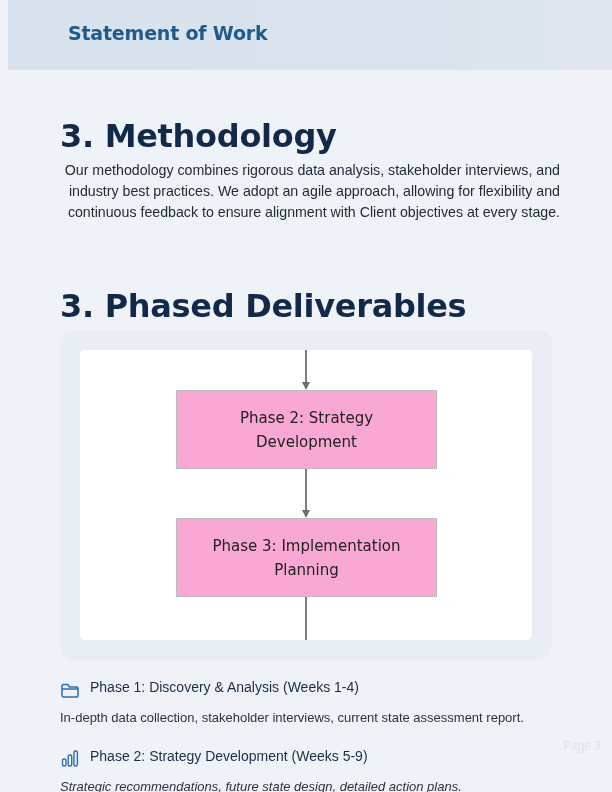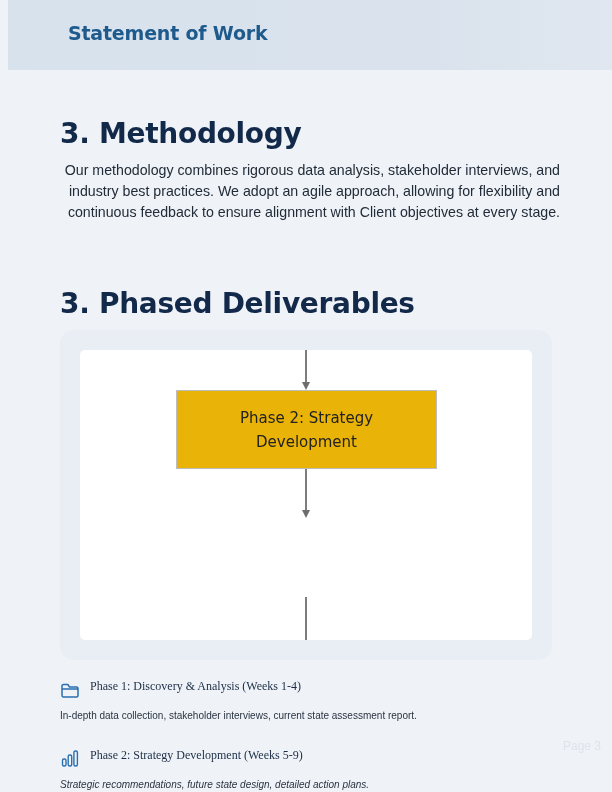--- a/index.html
+++ b/index.html
@@ -14,21 +14,21 @@
     text-decoration: underline;
   }
   .header-title {
     position: absolute; left: 60px; top: 22px;
     font-family: "DejaVu Sans", sans-serif; font-weight: bold;
     font-size: 19px; color: #1f5a8c; letter-spacing: -0.2px;
   }
   h2 {
     position: absolute; left: 60px; margin: 0;
     font-family: "DejaVu Sans", sans-serif; font-weight: bold;
-    font-size: 28px; color: #12294a; letter-spacing: -0.3px;
+    font-size: 32px; color: #12294a; letter-spacing: -0.3px;
   }
   .h-method { top: 117px; }
   .h-deliv { top: 287px; }
   .para {
     position: absolute; left: 60px; top: 160px; width: 500px;
     font-size: 14.2px; line-height: 21px; color: #222c38; text-align: right;
   }
   .diagram-glow {
     position: absolute; left: 60px; top: 330px; width: 492px; height: 330px;
     background: #e9eef5; border-radius: 14px;
@@ -38,34 +38,34 @@
     background: #ffffff; border-radius: 5px; overflow: hidden;
   }
   .dline { position: absolute; width: 2px; background: #7d7d7d; left: 225px; }
   .darrow {
     position: absolute; left: 222px; width: 0; height: 0;
     border-left: 4px solid transparent; border-right: 4px solid transparent;
     border-top: 8px solid #6e6e6e;
   }
   .dbox {
     position: absolute; left: 96px; width: 259px; height: 77px;
-    background: #eab308; border: 1.5px solid #bdbdbd;
+    background: #f9a8d4; border: 1.5px solid #bdbdbd;
     display: flex; align-items: center; justify-content: center; text-align: center;
     font-family: "DejaVu Sans", sans-serif; font-size: 15px; line-height: 24px; color: #222;
   }
   .dbox span { display: block; width: 210px; }
   .phase { position: absolute; left: 60px; }
   .phase-icon { position: absolute; left: 0; top: 0; width: 20px; height: 18px; }
   .phase-title {
     position: absolute; left: 30px; top: 0; white-space: nowrap;
-    font-family: Liberation Serif, serif; font-size: 12px; color: #1b2d45; font-weight: normal;
+    font-family: Liberation Sans, sans-serif; font-size: 14px; color: #1b2d45; font-weight: normal;
   }
   .phase-desc {
     position: absolute; left: 0; white-space: nowrap;
-    font-size: 10px; color: #2a3340;
+    font-size: 13px; color: #2a3340;
   }
   .page-num {
     position: absolute; left: 563px; top: 739px;
     font-size: 12px; color: #dde3ea;
   }
 </style>
 </head>
 <body>
 
 <div class="header">
@@ -79,20 +79,23 @@
 
 <div class="diagram-glow"></div>
 <div class="diagram">
   <div class="dline" style="top:0;height:34px;"></div>
   <div class="darrow" style="top:32px;"></div>
   <div class="dbox" style="top:40px;">
     <span>Phase 2: Strategy Development</span>
   </div>
   <div class="dline" style="top:119px;height:42px;"></div>
   <div class="darrow" style="top:160px;"></div>
+  <div class="dbox" style="top:168px;">
+    <span>Phase 3: Implementation Planning</span>
+  </div>
   <div class="dline" style="top:247px;height:43px;"></div>
 </div>
 
 <div class="phase" style="top:679px;">
   <svg class="phase-icon" viewBox="0 0 20 18" style="top:2px;">
     <path d="M2 4.5 V14.5 a1.5 1.5 0 0 0 1.5 1.5 H16.5 a1.5 1.5 0 0 0 1.5 -1.5 V7.5 a1.5 1.5 0 0 0 -1.5 -1.5 H9.5 L7.8 3.5 H3.5 a1.5 1.5 0 0 0 -1.5 1 Z M2 8 H18" fill="none" stroke="#2a6fb0" stroke-width="1.5" stroke-linejoin="round"></path>
   </svg>
   <div class="phase-title">Phase 1: Discovery &amp; Analysis (Weeks 1-4)</div>
   <div class="phase-desc" style="top:31px;">In-depth data collection, stakeholder interviews, current state assessment report.</div>
 </div>

